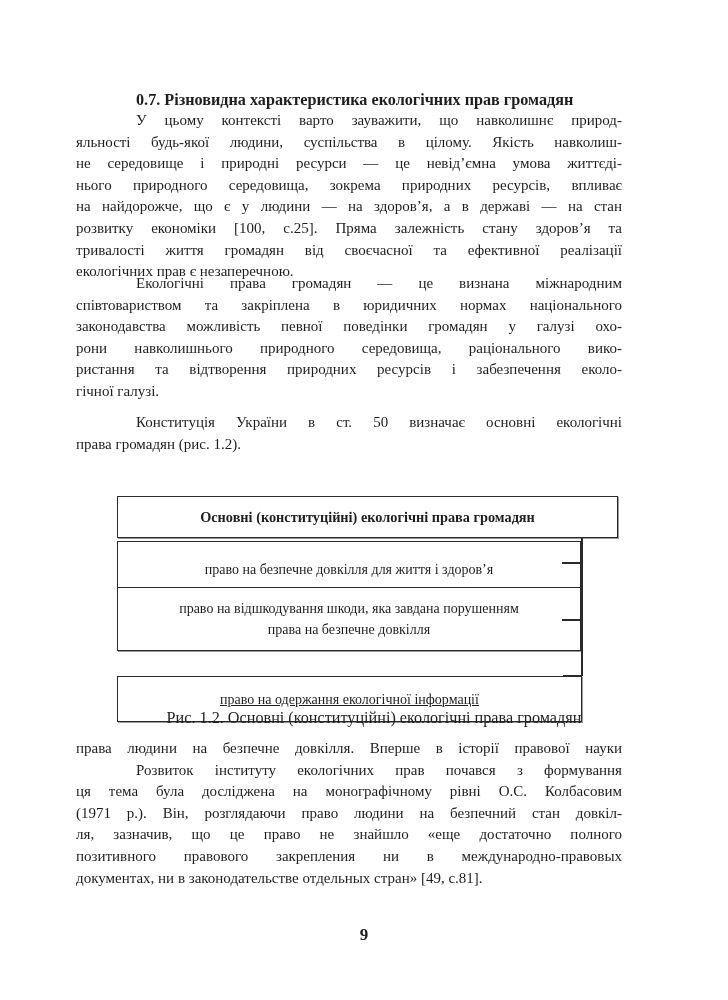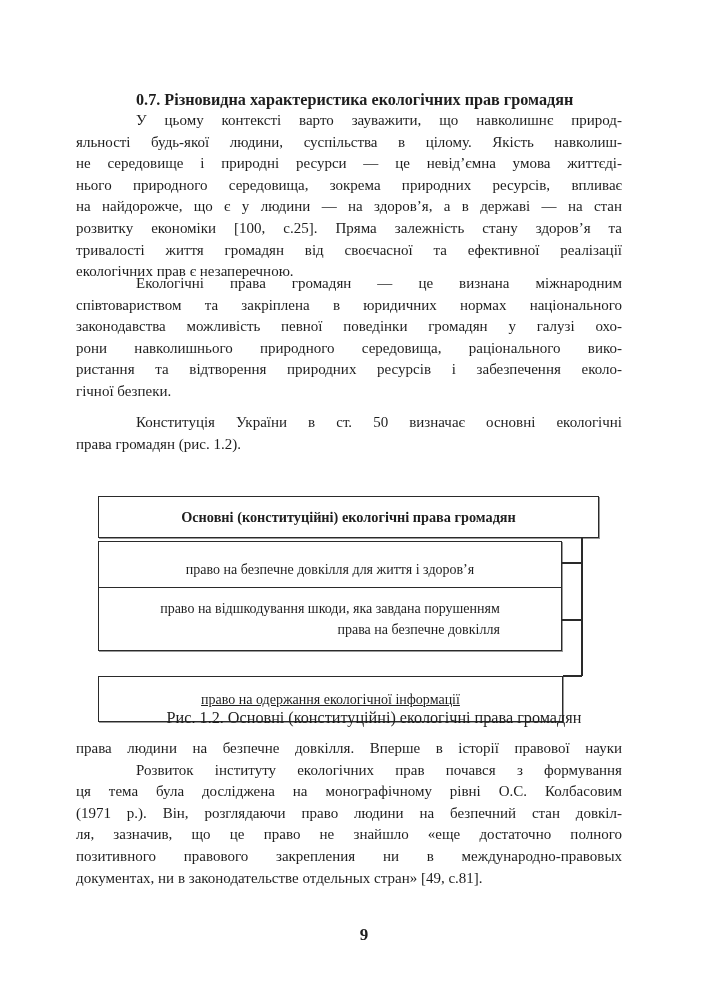--- a/index.html
+++ b/index.html
@@ -25,24 +25,25 @@
     #p1 { top: 110px; }
     #p2 { top: 273px; }
     #p3 { top: 412px; }
     #p4 { top: 738px; }
 
     .box {
       position: absolute; border: 1.6px solid #2a2a2a; background: #fff;
       display: flex; align-items: center; justify-content: center; text-align: center;
       font-size: 14px; line-height: 21px; box-sizing: border-box;
       box-shadow: 1px 1px 0 #999;
+      margin-left: 19px;
     }
     #box-header { left: 98px; top: 496px; width: 501px; height: 42px; font-weight: bold; font-size: 14.3px; }
     #box-1 { left: 98px; top: 541px; width: 464px; height: 56px; }
-    #box-2 { left: 98px; top: 587px; width: 464px; height: 64px; text-align: right; }
+    #box-2 { left: 98px; top: 587px; width: 464px; height: 64px; }
     #box-3 { left: 98px; top: 676px; width: 465px; height: 46px; text-decoration: underline; }
     .conn { position: absolute; background: #2a2a2a; }
     #conn-v { left: 581px; top: 537px; width: 1.6px; height: 139px; }
     #conn-h1 { left: 562px; top: 562px; width: 20px; height: 1.6px; }
     #conn-h2 { left: 562px; top: 619px; width: 20px; height: 1.6px; }
     #conn-h3 { left: 563px; top: 675px; width: 19px; height: 1.6px; }
 
     .caption {
       position: absolute; left: 100px; top: 707px; width: 540px;
       font-size: 16.2px; line-height: 22px; text-align: center; padding-left: 4px;
@@ -70,21 +71,21 @@
     <span class="line">тривалості життя громадян від своєчасної та ефективної реалізації</span>
     <span class="line last">екологічних прав є незаперечною.</span>
   </p>
 
   <p class="para" id="p2">
     <span class="line indent">Екологічні права громадян — це визнана міжнародним</span>
     <span class="line">співтовариством та закріплена в юридичних нормах національного</span>
     <span class="line">законодавства можливість певної поведінки громадян у галузі охо-</span>
     <span class="line">рони навколишнього природного середовища, раціонального вико-</span>
     <span class="line">ристання та відтворення природних ресурсів і забезпечення еколо-</span>
-    <span class="line last">гічної безпеки.</span>
+    <span class="line last">гічної галузі.</span>
   </p>
 
   <p class="para" id="p3">
     <span class="line indent">Конституція України в ст. 50 визначає основні екологічні</span>
     <span class="line last">права громадян (рис. 1.2).</span>
   </p>
 
   <div>
     <div class="box" id="box-header">
       <span>Основні (конституційні) екологічні права громадян</span>

